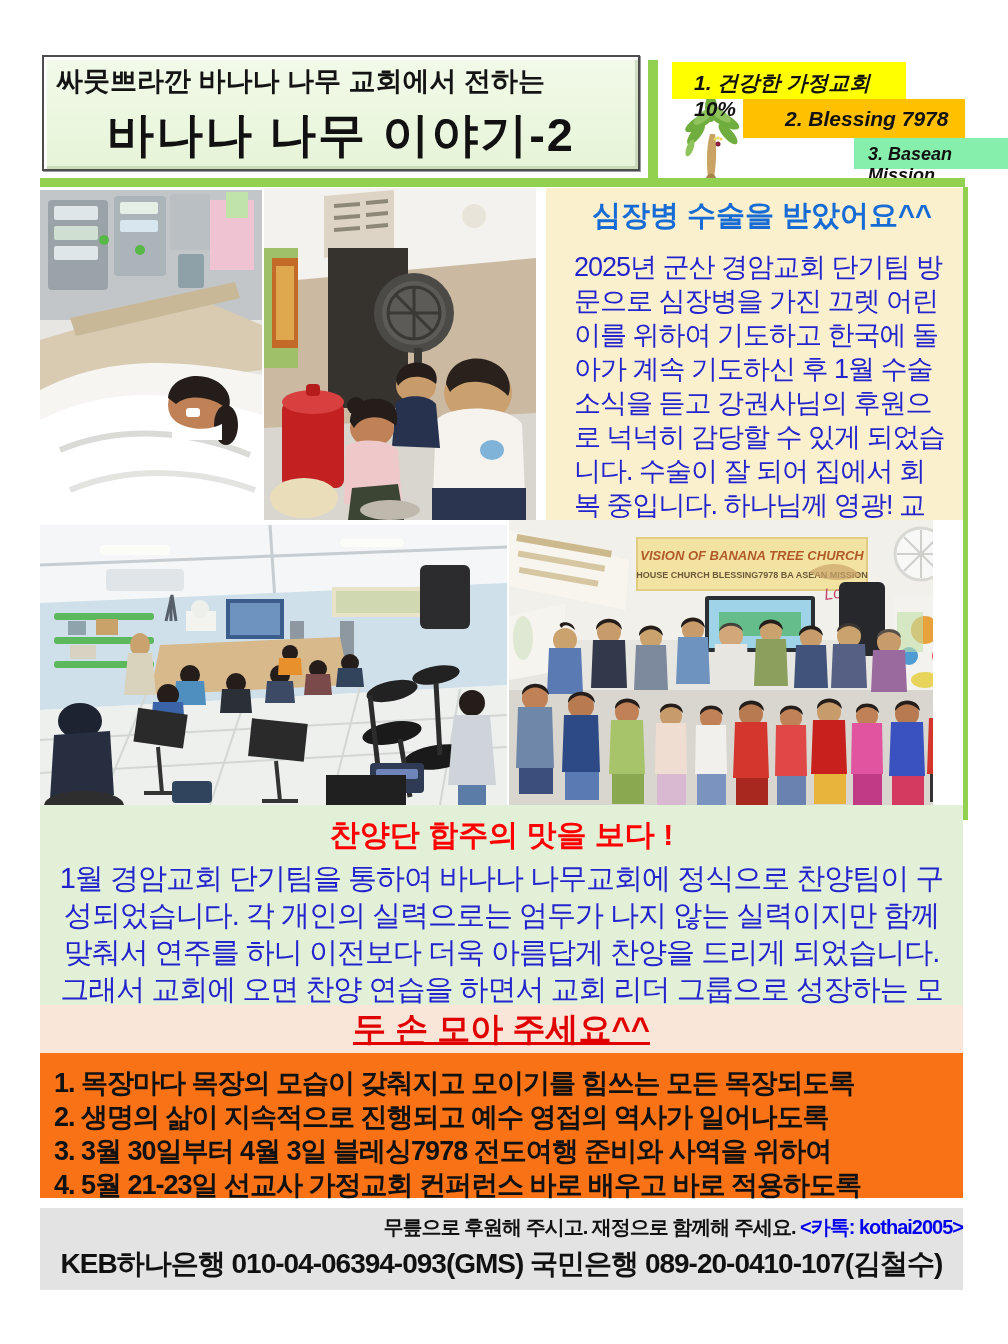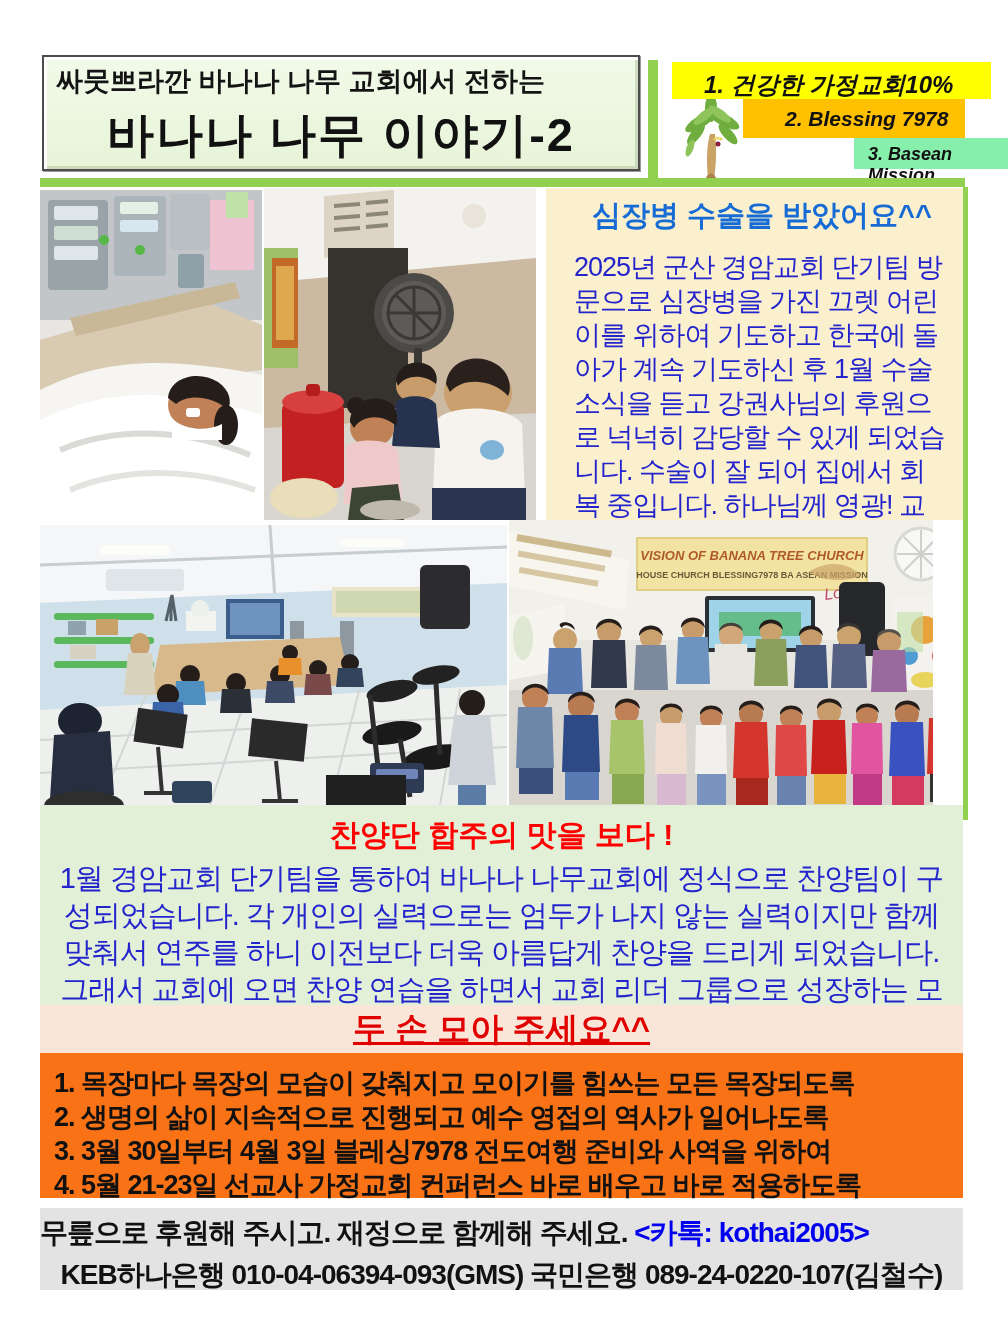--- a/index.html
+++ b/index.html
@@ -10,21 +10,21 @@
       background:linear-gradient(180deg,#f2fae9 0%,#e7f4d8 100%);
       border:2px solid #4d4d4d;
       box-shadow:inset 3px 3px 0 rgba(255,255,255,.9),inset -3px -3px 0 rgba(150,170,130,.35),1px 1px 0 #9a9a9a;
       box-sizing:border-box;padding:6px 12px 0 12px;}
   .header-subtitle{font-size:27px;font-weight:bold;color:#141414;letter-spacing:0px;}
   .header-title{font-size:47px;font-weight:bold;color:#111;text-align:center;margin-top:5px;letter-spacing:2px;}
   .v-green-bar{position:absolute;left:648px;top:60px;width:10px;height:118px;background:#92d050;}
   .h-green-bar{position:absolute;left:40px;top:178px;width:925px;height:9px;background:#92d050;}
   .edge-green-bar{position:absolute;left:963px;top:187px;width:5px;height:633px;background:#92d050;}
   .badge{position:absolute;box-sizing:border-box;font-weight:bold;font-style:italic;color:#111;}
-  .badge1{left:672px;top:62px;width:319px;height:37px;background:#ffff00;font-size:24px;padding:7px 0 0 32px;}
+  .badge1{left:672px;top:62px;width:234px;height:37px;background:#ffff00;font-size:21px;padding:7px 0 0 22px;}
   .badge2{left:743px;top:99px;width:222px;height:39px;background:#ffc000;font-size:21px;padding:8px 0 0 42px;}
   .badge3{left:808px;top:138px;width:157px;height:31px;background:#86efac;font-size:18px;padding:6px 0 0 14px;margin-left:46px;}
   .banana-tree{position:absolute;left:678px;top:92px;}
   
   .photo{position:absolute;overflow:hidden;}
   .photo svg{display:block;}
   
   .surgery-panel{position:absolute;left:546px;top:188px;width:417px;height:332px;background:#fbf0ce;
       box-sizing:border-box;padding:8px 13px 0 28px;}
   .surgery-heading{font-size:29px;font-weight:bold;color:#176bd4;text-align:center;margin-bottom:14px;}
@@ -36,21 +36,21 @@
   .praise-body{font-size:29px;line-height:37px;color:#2424cd;text-align:center;margin:4px 12px 0 12px;letter-spacing:-1px;}
   
   .prayer-banner{position:absolute;left:40px;top:1005px;width:923px;height:48px;background:#fae6d8;}
   .prayer-heading{font-size:33px;font-weight:bold;color:#e00000;text-align:center;line-height:48px;text-decoration:underline;}
   .prayer-list{position:absolute;left:40px;top:1053px;width:923px;height:145px;background:#f97316;
       box-sizing:border-box;padding:13px 0 0 14px;}
   .prayer-item{font-size:27px;font-weight:bold;color:#111;line-height:34px;letter-spacing:-1px;}
   
   .footer{position:absolute;left:40px;top:1208px;width:923px;height:82px;background:#e3e3e3;
       box-sizing:border-box;padding-top:6px;}
-  .footer-line1{font-size:28px;font-weight:bold;color:#111;text-align:left;letter-spacing:-1px;}
+  .footer-line1{font-size:20px;font-weight:bold;color:#111;text-align:right;letter-spacing:-1px;}
   .footer-kakao{color:#0000ee;}
   .footer-line2{font-size:28px;font-weight:bold;color:#111;text-align:center;margin-top:4px;letter-spacing:-1px;}
 </style>
 </head>
 <body>
 
 <div class="page">
 
   <div class="header-box">
     <div class="header-subtitle">싸뭇쁘라깐 바나나 나무 교회에서 전하는</div>
@@ -450,16 +450,16 @@
     <div class="prayer-item">2. 생명의 삶이 지속적으로 진행되고 예수 영접의 역사가 일어나도록</div>
     <div class="prayer-item">3. 3월 30일부터 4월 3일 블레싱7978 전도여행 준비와 사역을 위하여</div>
     <div class="prayer-item">4. 5월 21-23일 선교사 가정교회 컨퍼런스 바로 배우고 바로 적용하도록</div>
   </div>
 
   <div class="footer">
     <div class="footer-line1">
       <span>무릎으로 후원해 주시고. 재정으로 함께해 주세요.</span>
       <span class="footer-kakao">&lt;카톡: kothai2005&gt;</span>
     </div>
-    <div class="footer-line2">KEB하나은행 010-04-06394-093(GMS) 국민은행 089-24-0220-107(김철수)</div>
+    <div class="footer-line2">KEB하나은행 010-04-06394-093(GMS) 국민은행 089-20-0410-107(김철수)</div>
   </div>
 
 </div>
 
 </body></html>

